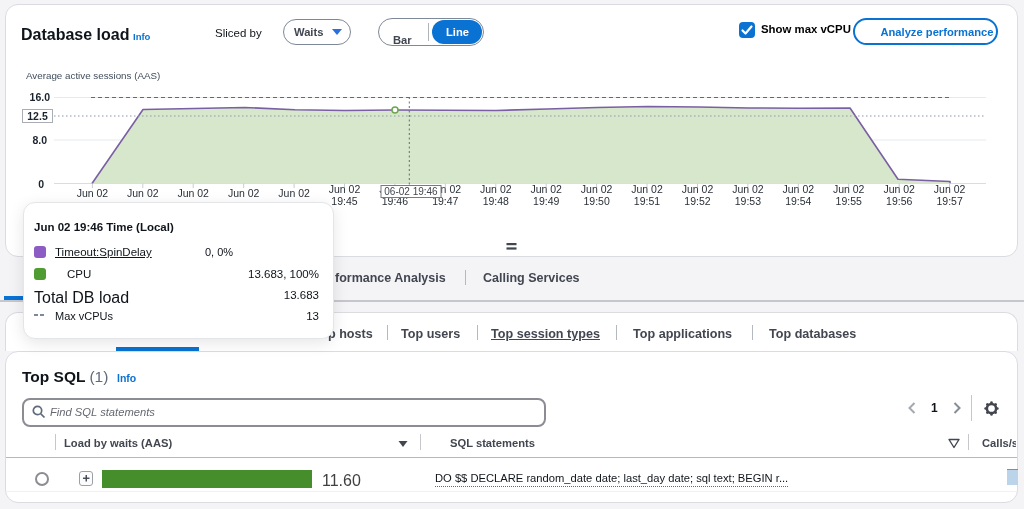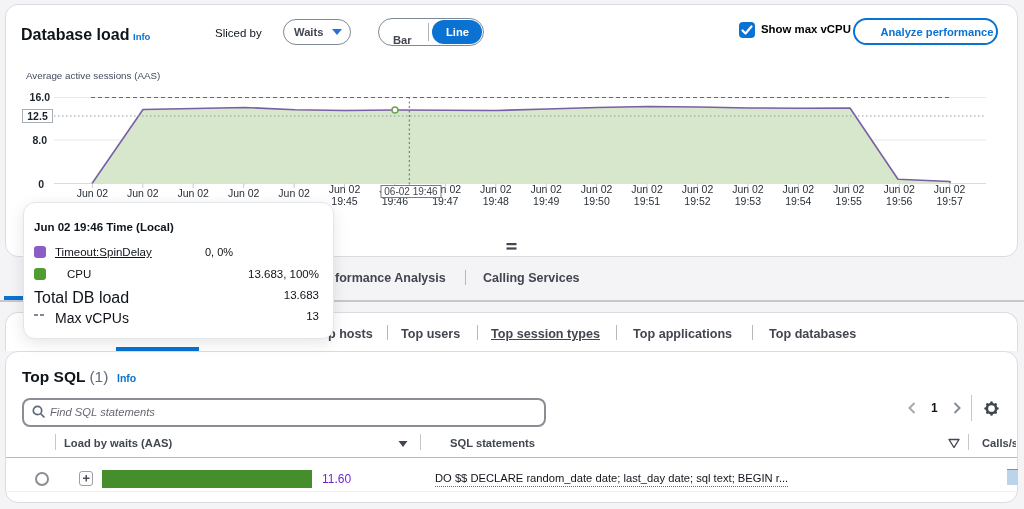--- a/index.html
+++ b/index.html
@@ -197,31 +197,31 @@
 <div class="abs" style="left:6px; top:457px; width:1011px; height:1px; background:#b4b8bf;"></div>
 <div class="abs" style="left:6px; top:490.5px; width:1011px; height:1px; background:#f0f1f4;"></div>
 
 <div class="abs" style="left:35px; top:471.5px; width:14px; height:14px; border:2px solid #8c8c94; border-radius:50%; background:#fff;"></div>
 <div class="abs" style="left:78.5px; top:471px; width:14.5px; height:14.5px; border:1.5px solid #9ba0a8; border-radius:3px; background:#fcfcfd;"></div>
 <svg class="abs" style="left:78.5px; top:471px;" width="14.5" height="14.5" viewBox="0 0 14.5 14.5">
     <line x1="7.25" y1="4" x2="7.25" y2="10.5" stroke="#424650" stroke-width="1.4"></line>
     <line x1="4" y1="7.25" x2="10.5" y2="7.25" stroke="#424650" stroke-width="1.4"></line>
   </svg>
 <div class="abs" style="left:102px; top:469.5px; width:210px; height:18.5px; background:#468e2c;"></div>
-<div class="abs" style="left:322px; top:472px; font-size:12px; color:#6d28d9;">11.60</div>
+<div class="abs" style="left:322px; top:472px; font-size:16px; color:#404040;">11.60</div>
 <div class="abs" style="left:435px; top:472px; font-size:11.2px; color:#0f141a; border-bottom:1.5px dotted #5f6b7a; padding-bottom:1.5px;">DO $$ DECLARE random_date date; last_day date; sql text; BEGIN r...</div>
 
 <div class="abs" style="left:1007px; top:469px; width:10.5px; height:16px; background:#bcd4ea; border-top:1.5px solid #6b93bd;"></div>
 
 <div class="abs" style="left:22.7px; top:202px; width:311px; height:136.5px; background:#fff; border:1px solid #e3e5e9; border-radius:12px; box-shadow:0 4px 16px rgba(0,7,22,0.10);"></div>
 <div class="abs" style="left:34px; top:221px; font-size:11.5px; font-weight:700; color:#0f141a;">Jun 02 19:46 Time (Local)</div>
 <div class="abs" style="left:34px; top:246px; width:12px; height:12px; background:#8c5cc4; border-radius:3px;"></div>
 <div class="abs" style="left:55px; top:246px; font-size:11.5px; color:#0f141a;text-decoration:underline;">Timeout:SpinDelay</div>
 <div class="abs" style="left:205px; top:246px; width:100px; font-size:11px; color:#0f141a;">0, 0%</div>
 <div class="abs" style="left:34px; top:267.5px; width:12px; height:12px; background:#4f9c33; border-radius:3px;"></div>
 <div class="abs" style="left:55px; top:267.5px; font-size:11.5px; color:#0f141a;margin-left:12px;">CPU</div>
 <div class="abs" style="left:219px; top:267.5px; width:100px; text-align:right; font-size:11.5px; color:#0f141a;">13.683, 100%</div>
 <div class="abs" style="left:34px; top:289px; font-size:16px; color:#0f141a;">Total DB load</div>
 <div class="abs" style="left:219px; top:289px; width:100px; text-align:right; font-size:11.5px; color:#0f141a;">13.683</div>
 <div class="abs" style="left:34px; top:314px; width:4px; height:2px; background:#7d8998;"></div>
 <div class="abs" style="left:40px; top:314px; width:4px; height:2px; background:#7d8998;"></div>
-<div class="abs" style="left:55px; top:310px; font-size:14px; color:#0f141a;">Max vCPUs</div>
+<div class="abs" style="left:55px; top:310px; font-size:11px; color:#0f141a;">Max vCPUs</div>
 <div class="abs" style="left:219px; top:310px; width:100px; text-align:right; font-size:11.5px; color:#0f141a;">13</div>
 
 </body></html>

